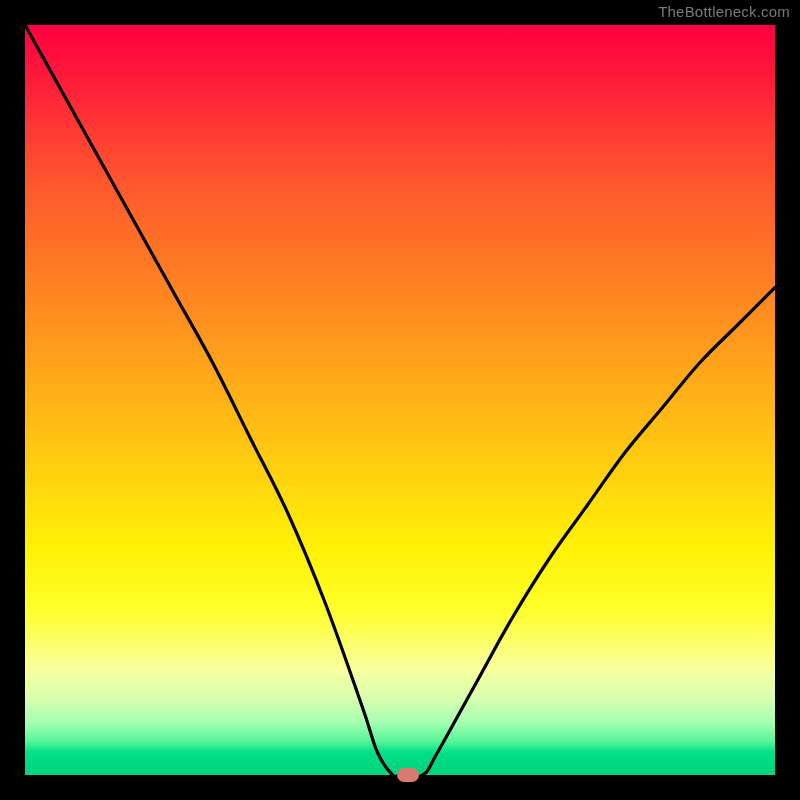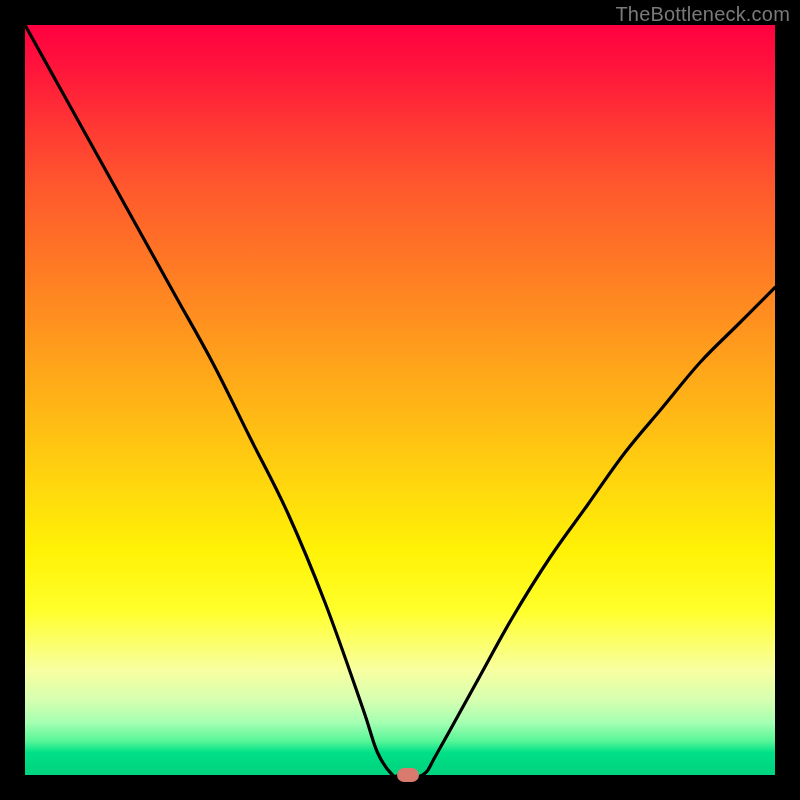--- a/index.html
+++ b/index.html
@@ -66,21 +66,21 @@
     background: #d87a6e;
     border-radius: 7px;
     transform: translate(-50%, -50%);
     pointer-events: none;
   }
   .attribution {
     position: absolute;
     top: 3px;
     right: 10px;
     font-family: Arial, Helvetica, sans-serif;
-    font-size: 20px;
+    font-size: 15px;
     color: #7a7a7a;
     letter-spacing: 0.2px;
   }
 </style>
 </head>
 <body>
 
 <div class="frame">
   <div class="plot">
     <div class="gradient"></div>

